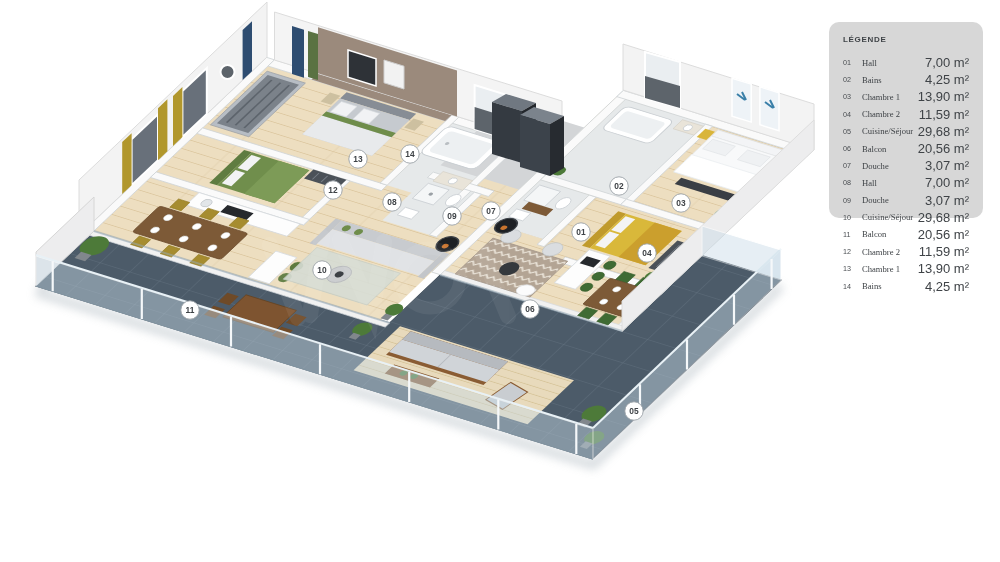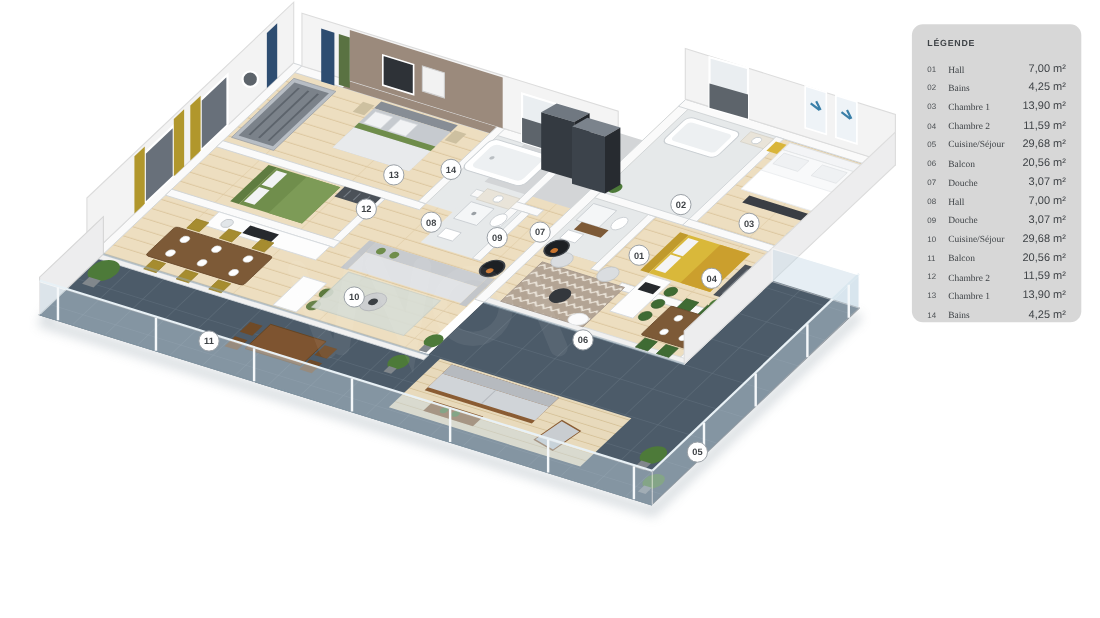--- a/index.html
+++ b/index.html
@@ -1,28 +1,28 @@
 <!DOCTYPE html>
 <html style="--legend-bg: #d7d7d7; --marker-text: #3f4347; --terrace-tile: #4c5b69; --wood-floor: #eddec0; --accent-wall: #9b8a7c; --curtain-mustard: #b1972c; --curtain-blue: #2e4d71; --bed-green: #708e4c; --bed-yellow: #d9b83a; --chair-green: #3f6b33; --chair-olive: #a68c2f; --glass-railing: #c8dbe7;"><head>
 <meta charset="utf-8">
 <style>
   html,body{margin:0;padding:0;background:#ffffff;}
   .stage{position:relative;width:1000px;height:562px;background:#fff;overflow:hidden;
          font-family:"Liberation Sans",sans-serif;}
   svg{position:absolute;left:0;top:0;}
   
-  .legend{position:absolute;left:829px;top:22px;width:154px;height:271px;
+  .legend{position:absolute;left:829px;top:22px;width:154px;height:196px;
           background:var(--legend-bg,#d7d7d7);border-radius:10px;}
   .legend-title{font-size:8px;font-weight:700;color:#3f4347;letter-spacing:.7px;
                 padding:13px 0 0 14px;}
   .legend-rows{position:absolute;top:32px;left:0;right:0;}
   .legend-row{display:flex;align-items:center;height:17.2px;padding:0 14px;color:#3f4347;}
   .legend-row .num{width:19px;font-size:7.2px;color:#4a4e52;}
   .legend-row .label{flex:1;font-size:8.6px;font-family:Liberation Serif, serif;}
-  .legend-row .area{font-size:10px;text-align:right;white-space:nowrap;}
+  .legend-row .area{font-size:13px;text-align:right;white-space:nowrap;}
   
   .marker-circle{fill:#ffffff;stroke:#9aa0a6;stroke-width:.9;}
   .marker-text{font:600 8.4px "Liberation Sans",sans-serif;fill:var(--marker-text,#3f4347);
                text-anchor:middle;}
   
   .wall{fill:#fafafa;stroke:#cfd3d6;stroke-width:.8;}
   .lowwall{fill:#f1f1f1;stroke:#d6dade;stroke-width:.7;}
   .white-fix{fill:#ffffff;stroke:#c9ced2;stroke-width:1;}
   .inner-fix{fill:#edf0f2;}
   .plate{fill:#ffffff;stroke:#d9dde0;stroke-width:.5;}

